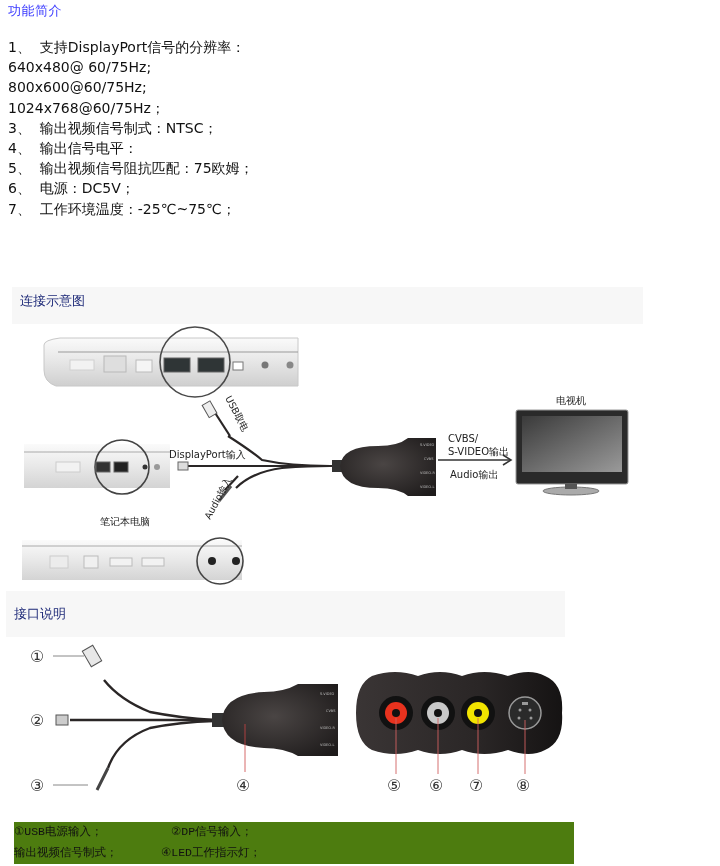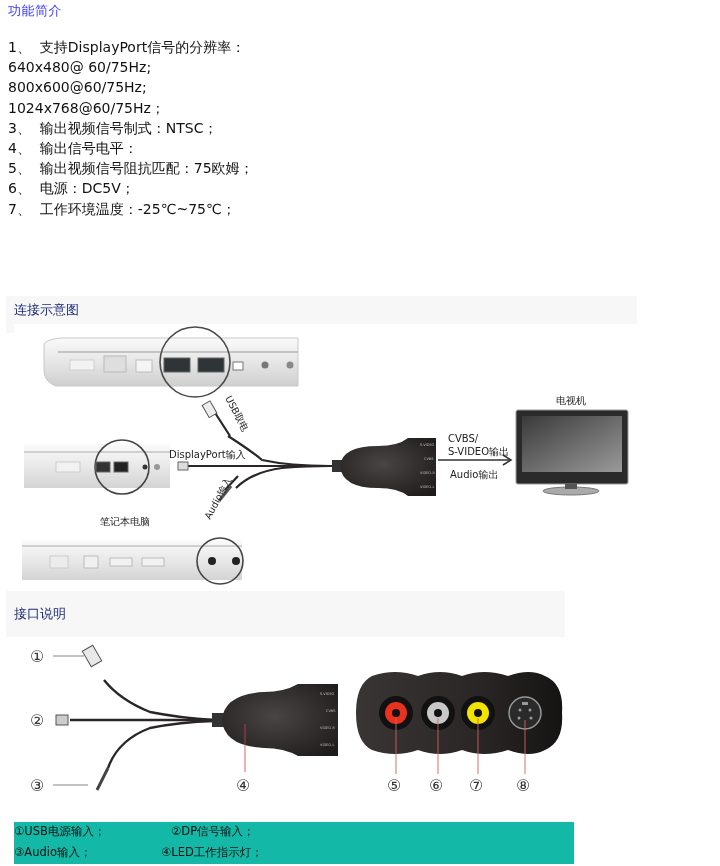--- a/index.html
+++ b/index.html
@@ -12,42 +12,42 @@
   }
   .spec-list { position: absolute; left: 8px; top: 37px; width: 600px; }
   .spec-line { font-size: 14px; line-height: 20.2px; color: #111; white-space: pre; }
 
   .hdr-box { position: absolute; background: #f7f7f7; }
   .hdr-box .hdr-text { position: absolute; left: 8px; font-size: 13px; color: #1e2a78; }
 
   .diagram { position: absolute; background: #ffffff; }
   svg text { font-family: "DejaVu Sans", "Liberation Sans", sans-serif; }
 
-  .legend { position: absolute; left: 14px; top: 822px; width: 560px; background: #14b8a6; }
+  .legend { position: absolute; left: 14px; top: 822px; width: 560px; background: #4d7c0f; font-family: Liberation Mono, monospace; }
   .legend-row { position: relative; height: 21px; font-size: 11.5px; color: #111; }
   .legend-row span { position: absolute; top: 2px; white-space: nowrap; }
 </style>
 </head>
 <body>
 
 <div class="section-title-plain">功能简介</div>
 
 <div class="spec-list">
   <div class="spec-line">1、  支持DisplayPort信号的分辨率：</div>
   <div class="spec-line">640x480@ 60/75Hz;</div>
   <div class="spec-line">800x600@60/75Hz;</div>
   <div class="spec-line">1024x768@60/75Hz；</div>
   <div class="spec-line">3、  输出视频信号制式：NTSC；</div>
   <div class="spec-line">4、  输出信号电平：</div>
   <div class="spec-line">5、  输出视频信号阻抗匹配：75欧姆；</div>
   <div class="spec-line">6、  电源：DC5V；</div>
   <div class="spec-line">7、  工作环境温度：-25℃~75℃；</div>
 </div>
 
-<div class="hdr-box" style="left:6px; top:287px; width:631px; height:37px;margin-top:9px;">
+<div class="hdr-box" style="left:12px; top:287px; width:631px; height:37px;">
   <span class="hdr-text" style="top:5px;">连接示意图</span>
 </div>
 
 <div class="diagram" style="left:14px; top:324px; width:624px; height:262px;">
   <svg width="624" height="262" viewBox="14 324 624 262" xmlns="http://www.w3.org/2000/svg">
     <defs>
       <linearGradient id="laptopG" x1="0" y1="0" x2="0" y2="1">
         <stop offset="0" stop-color="#fafafa"></stop>
           <stop offset="0.5" stop-color="#e6e6e6"></stop>
           <stop offset="1" stop-color="#cfcfcf"></stop>
@@ -214,16 +214,16 @@
     <text x="516" y="791" font-size="16" fill="#333">⑧</text>
   </svg>
 </div>
 
 <div class="legend">
   <div class="legend-row">
     <span style="left:0;">①USB电源输入；</span>
     <span style="left:157px;">②DP信号输入；</span>
   </div>
   <div class="legend-row">
-    <span style="left:0;">③Audio输入；</span>
+    <span style="left:0;">输出视频信号制式；</span>
     <span style="left:147px;">④LED工作指示灯；</span>
   </div>
 </div>
 
 </body></html>

